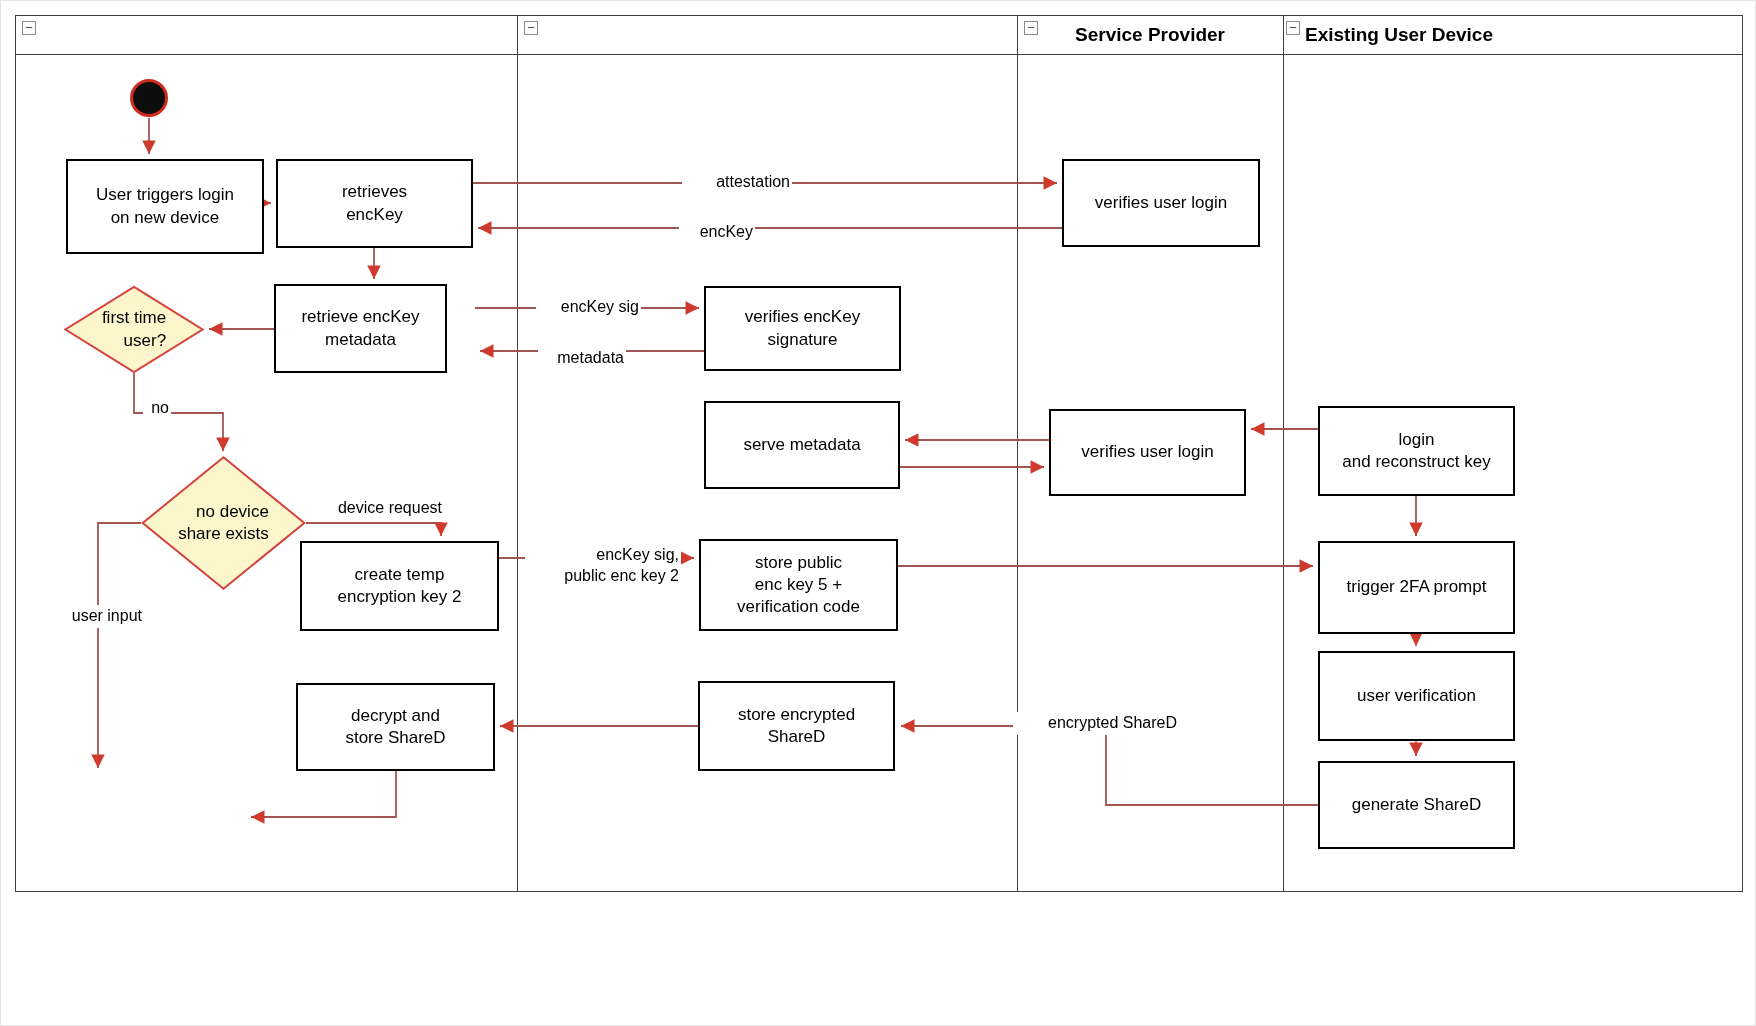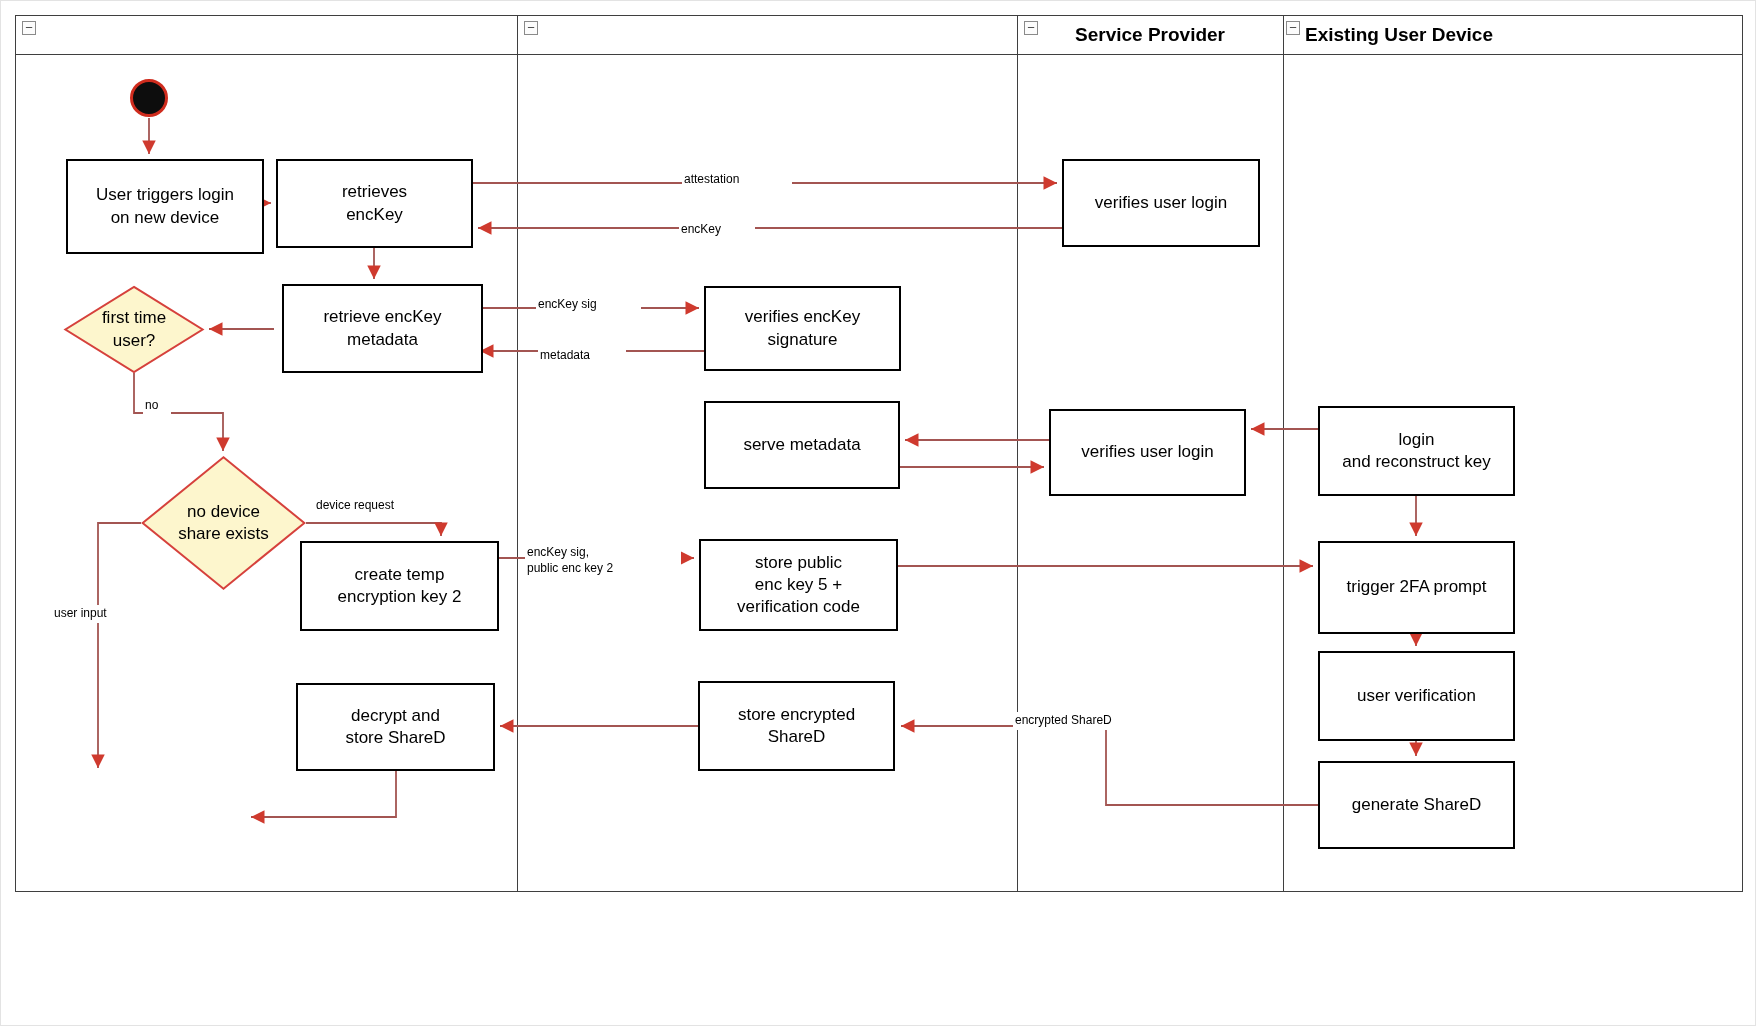--- a/index.html
+++ b/index.html
@@ -19,34 +19,34 @@
   .collapse-box { position:absolute; left:7px; top:5px; width:14px; height:14px;
                   border:1px solid #8a8a8a; background:#fcfcfc; color:#444;
                   font-size:13px; line-height:12px; text-align:center; cursor:pointer; }
   .lane-header.tight .collapse-box { left:3px; }
 
   
   .node { position:absolute; z-index:2; display:flex; align-items:center; justify-content:center;
           text-align:center; font-size:17px; line-height:1.3; color:#000; }
   .box  { background:var(--box-fill,#ffffff); border:2px solid var(--box-border,#000); }
   .node-label { white-space:pre-line; position:relative; z-index:1; padding:0 4px; }
-  .diamond { background:transparent; }
+  .diamond { background:transparent;text-align:right; }
   .diamond-shape { position:absolute; inset:0; width:100%; height:100%; overflow:visible; }
   .diamond-shape polygon { fill:var(--diamond-fill,#fdf6cd); stroke:var(--diamond-border,#d6413c);
                            stroke-width:2; vector-effect:non-scaling-stroke; }
   .start { border-radius:50%; background:#0d0d0d; border:3px solid #cf2c1e; }
 
   
   .arrows { position:absolute; left:0; top:0; z-index:1; pointer-events:none; }
   .arrows .edge { fill:none; stroke:var(--arrow,#a35552); stroke-width:1.8px; }
   .arrows .ah { fill:var(--arrowhead,#cf3a2e); }
 
   
-  .edge-label { position:absolute; z-index:3; background:#fff; text-align:left;
-                font-size:12px; color:#000; white-space:pre-line; line-height:1.3; padding:1px 2px; }
+  .edge-label { position:absolute; z-index:3; background:#fff; text-align:right;
+                font-size:16px; color:#000; white-space:pre-line; line-height:1.3; padding:1px 2px; }
 </style>
 </head>
 <body>
 
 <div class="canvas">
 
   <div class="frame"></div>
   <div class="vline" style="left:516px"></div>
   <div class="vline" style="left:1016px"></div>
   <div class="vline" style="left:1282px"></div>
@@ -100,21 +100,21 @@
   <div class="node start" style="left:129px;top:78px;width:38px;height:38px"></div>
 
   <div class="node box" style="left:65px;top:158px;width:198px;height:95px">
     <span class="node-label">User triggers login
 on new device</span>
   </div>
   <div class="node box" style="left:275px;top:158px;width:197px;height:89px">
     <span class="node-label">retrieves
 encKey</span>
   </div>
-  <div class="node box" style="left:281px;top:283px;width:201px;height:89px">
+  <div class="node box" style="left:273px;top:283px;width:173px;height:89px">
     <span class="node-label">retrieve encKey
 metadata</span>
   </div>
   <div class="node diamond" style="left:63px;top:285px;width:140px;height:87px">
     <svg class="diamond-shape" viewBox="0 0 100 100" preserveAspectRatio="none">
         <polygon points="50,1 99,50 50,99 1,50"></polygon>
       </svg>
     <span class="node-label">first time
 user?</span>
   </div>

